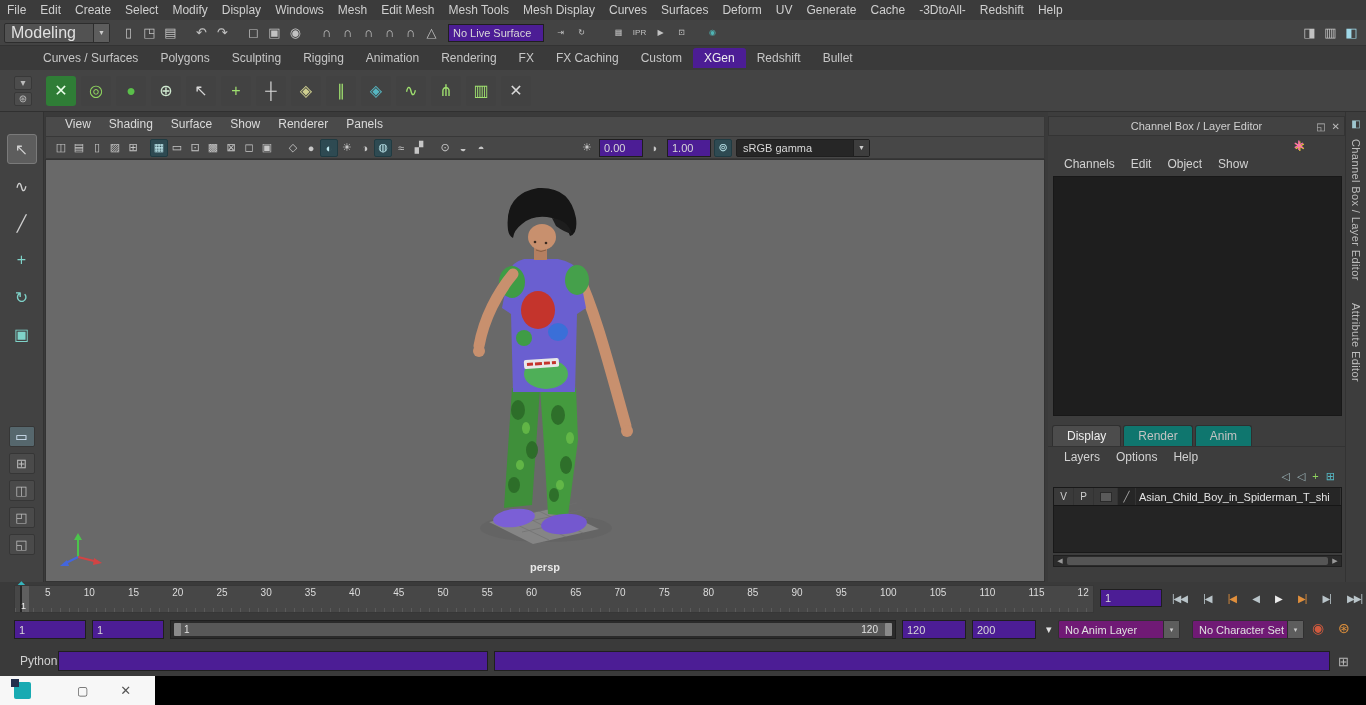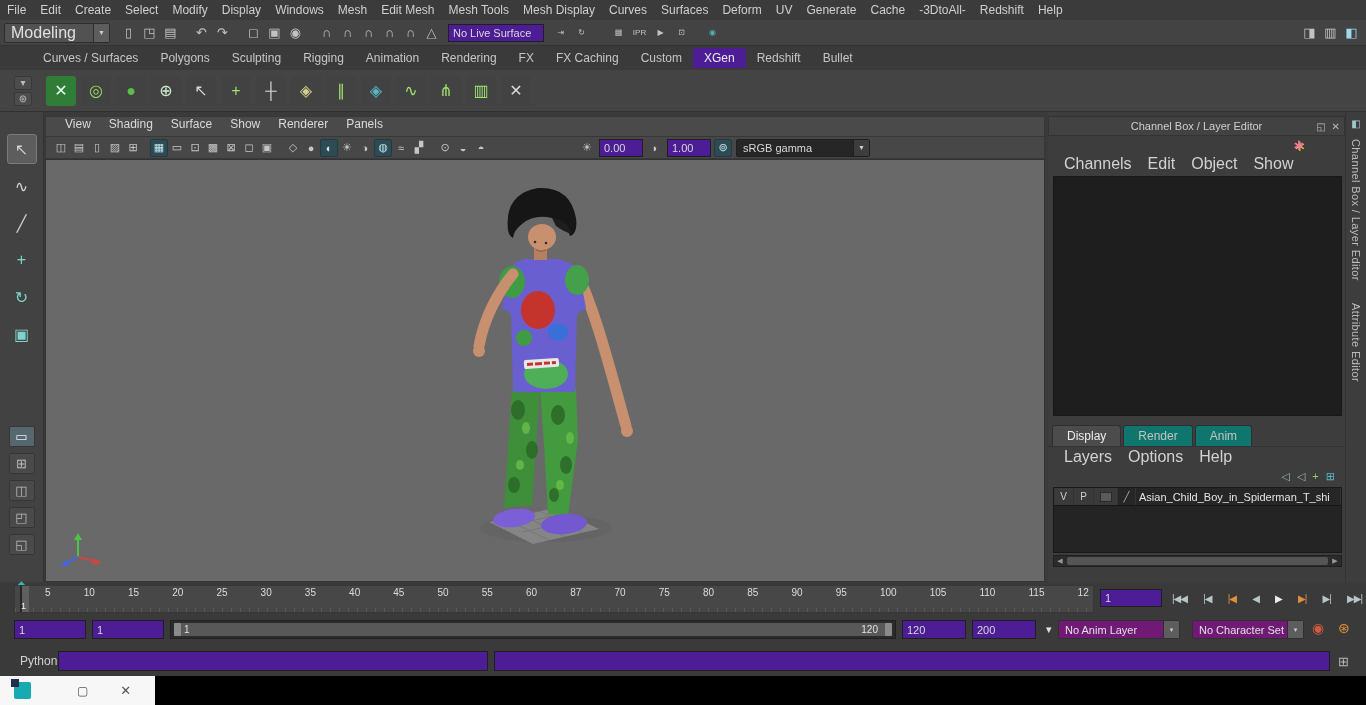--- a/index.html
+++ b/index.html
@@ -62,21 +62,21 @@
   .gizmo-svg{left:10px;bottom:14px;width:56px;height:36px;}
 
   
   .rightpanel{position:absolute;left:1048px;top:0;width:297px;height:470px;background:#3d3d3d;}
   .rp-title{position:relative;height:20px;margin-top:4px;background:#424242;border:1px solid #343434;display:flex;align-items:center;justify-content:center;font-size:11px;color:#cfcfcf;}
   .rp-title-icons{position:absolute;right:4px;top:0;height:100%;display:flex;align-items:center;gap:6px;}
   .rp-title-icons span{font-size:10px;color:#bbb;}
   .sparkle-row{height:18px;display:flex;align-items:center;justify-content:flex-end;padding-right:40px;}
   .sparkle{font-size:15px;color:#ff6fae;text-shadow:1px 1px 0 #e8c33c;}
   .cb-menus,.layer-menus{height:20px;display:flex;align-items:center;padding-left:8px;}
-  .cb-menu-item{padding:0 8px;color:#d2d2d2;font-size:16px;white-space:nowrap;}
+  .cb-menu-item{padding:0 8px;color:#d2d2d2;font-size:12px;white-space:nowrap;}
   .channel-area{height:240px;margin:2px 3px 0 5px;background:#1e1e1e;border:1px solid #181818;}
   .layer-tabs{height:21px;margin-top:10px;display:flex;align-items:flex-end;padding-left:4px;border-bottom:1px solid #333;}
   .layer-tab{padding:3px 14px;color:#c2c2c2;font-size:12px;background:#0f766e;border:1px solid #2f2f2f;border-bottom:none;border-radius:3px 3px 0 0;margin-right:2px;}
   .layer-tab.active{background:#4c4c4c;color:#eee;}
   .layer-icon-row{height:18px;display:flex;align-items:center;justify-content:flex-end;gap:7px;padding-right:10px;}
   .layer-tool-icon{font-size:11px;color:#9fb6bb;}
   .layer-list{height:66px;margin:2px 3px 0 5px;background:#242424;border:1px solid #191919;}
   .layer-row{display:flex;align-items:stretch;height:18px;background:#1f1f1f;border-bottom:1px solid #161616;}
   .layer-cell{display:flex;align-items:center;justify-content:center;font-size:10px;color:#cfcfcf;border-right:1px solid #333;background:#3a3a3a;}
   .cell-v,.cell-p{width:20px;}
@@ -376,20 +376,21 @@
           <circle cx="433" cy="191" r="6" fill="#c8906e"></circle>
         </svg>
         <svg class="gizmo-svg" viewBox="0 0 56 36" xmlns="http://www.w3.org/2000/svg">
           <line x1="22" y1="26" x2="22" y2="6" stroke="#4cc44c" stroke-width="2"></line>
           <polygon points="22,2 18,9 26,9" fill="#4cc44c"></polygon>
           <line x1="22" y1="26" x2="42" y2="31" stroke="#d24444" stroke-width="2"></line>
           <polygon points="46,32 38,27 37,34" fill="#d24444"></polygon>
           <line x1="22" y1="26" x2="8" y2="33" stroke="#4466dd" stroke-width="2"></line>
           <polygon points="4,35 11,29 13,35" fill="#4466dd"></polygon>
         </svg>
+        <div class="persp-label">persp</div>
       </div>
     </div>
 
     <div class="rightpanel">
       <div class="rp-title">
         <span>Channel Box / Layer Editor</span>
         <div class="rp-title-icons">
           <span>◱</span>
           <span>✕</span>
         </div>
@@ -462,21 +463,21 @@
           <div class="tick">15</div>
           <div class="tick">20</div>
           <div class="tick">25</div>
           <div class="tick">30</div>
           <div class="tick">35</div>
           <div class="tick">40</div>
           <div class="tick">45</div>
           <div class="tick">50</div>
           <div class="tick">55</div>
           <div class="tick">60</div>
-          <div class="tick">87</div>
+          <div class="tick">65</div>
           <div class="tick">70</div>
           <div class="tick">75</div>
           <div class="tick">80</div>
           <div class="tick">85</div>
           <div class="tick">90</div>
           <div class="tick">95</div>
           <div class="tick">100</div>
           <div class="tick">105</div>
           <div class="tick">110</div>
           <div class="tick">115</div>

